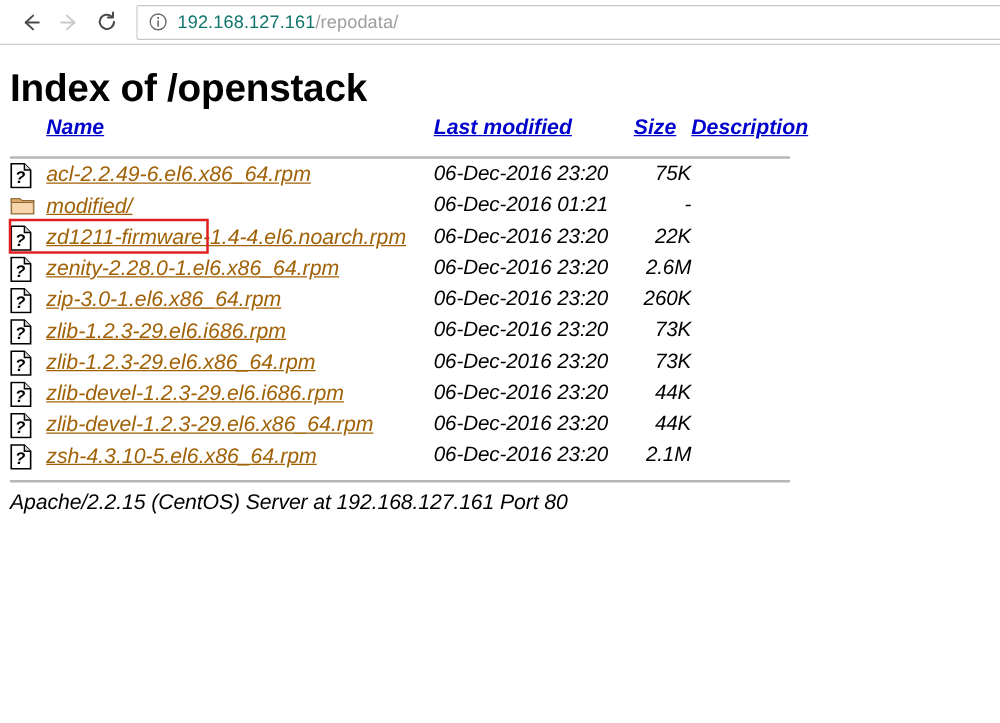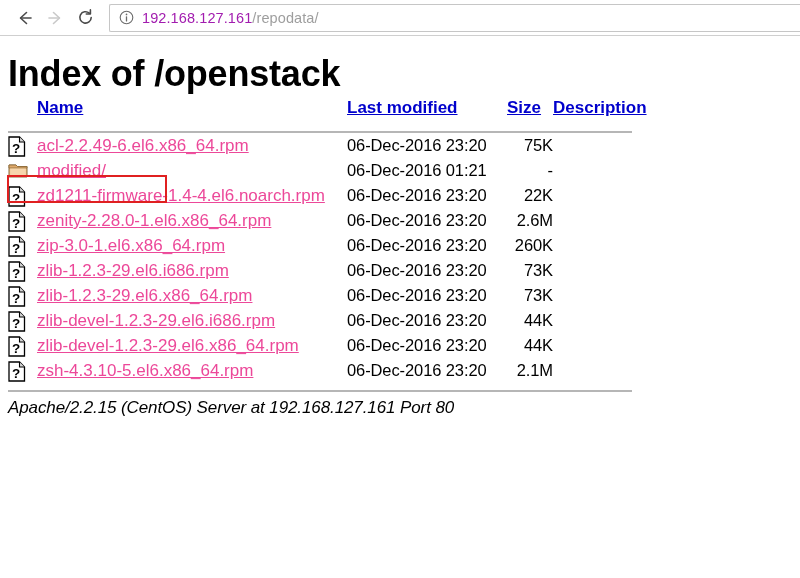--- a/index.html
+++ b/index.html
@@ -61,31 +61,31 @@
     align-items: center;
   }
   #url-text {
     font-family: "Liberation Sans", sans-serif;
     font-size: 14.5px;
     color: #9e9e9e;
     white-space: nowrap;
     overflow: hidden;
     letter-spacing: 0.1px;
   }
-  #url-text .host { color: #a21caf; }
+  #url-text .host { color: #0f766e; }
 
   
   #page {
     padding: 0;
     background: #ffffff;
     position: relative;
   }
   h1#page-title {
     font-family: "Liberation Sans", sans-serif;
-    font-size: 36px;
+    font-size: 31px;
     font-weight: bold;
     color: #000000;
     margin: 17px 0 0 8px;
     padding: 0;
     letter-spacing: -0.2px;
   }
 
   .rule {
     height: 0;
     border: none;
@@ -96,20 +96,21 @@
   }
   #rule-top { margin-top: 6px; }
   #rule-bottom { margin-top: 7px; }
 
   table#listing {
     border-collapse: collapse;
     margin: 0 0 0 8px;
     font-family: "Liberation Sans", sans-serif;
     font-size: 17px;
     color: #000000;
+    font-style: italic;
   }
   table#listing th,
   table#listing td {
     padding: 0;
     vertical-align: middle;
     white-space: nowrap;
     line-height: 25px;
     height: 25px;
   }
   table#listing thead th {
@@ -126,21 +127,21 @@
   th.col-size, td.col-size { width: 46px; text-align: right; }
   th.col-desc, td.col-desc { padding-left: 9px; text-align: left; }
   th.col-date { padding-right: 10px; }
 
   a.hdr-link {
     color: #0000cc;
     text-decoration: underline;
     font-weight: bold;
   }
   a.file-link {
-    color: #ec4899;
+    color: #a16207;
     text-decoration: underline;
   }
   a.parent-link {
     color: #551a8b;
     text-decoration: underline;
   }
 
   td.col-date, td.col-size {
     font-size: 16.5px;
     letter-spacing: -0.1px;

